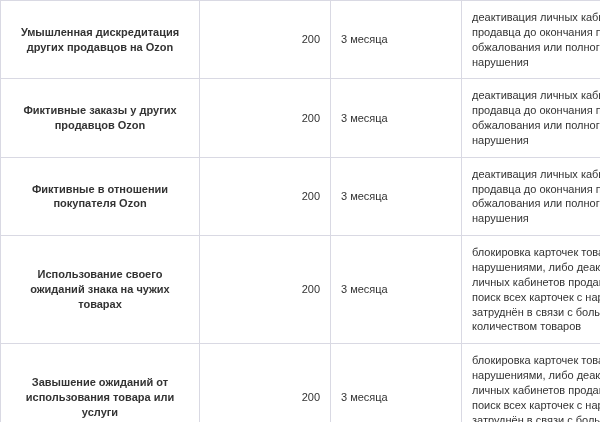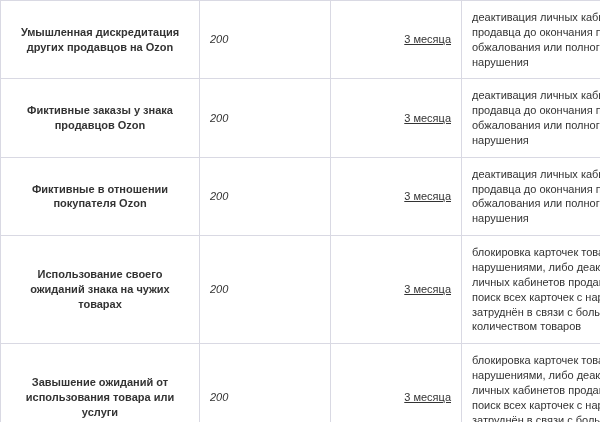--- a/index.html
+++ b/index.html
@@ -31,50 +31,48 @@
     line-height: 1.35;
     color: #333333;
   }
   td.col-name {
     width: 178px;
     font-weight: bold;
     text-align: center;
   }
   td.col-points {
     width: 110px;
-    text-align: left;
+    text-align: right;
     font-weight: normal;
-    font-style: italic;
   }
   td.col-term {
     width: 110px;
-    text-align: right;
+    text-align: left;
     font-weight: normal;
-    text-decoration: underline;
   }
   td.col-measure {
     width: 200px;
     text-align: left;
     font-weight: normal;
   }
 </style>
 </head>
 <body>
 
 <div class="table-wrap">
   <table class="violations">
     <tbody>
       <tr>
         <td class="col-name">Умышленная дискредитация других продавцов на Ozon</td>
         <td class="col-points">200</td>
         <td class="col-term">3 месяца</td>
         <td class="col-measure">деактивация личных кабинетов продавца до окончания проверки, обжалования или полного устранения нарушения</td>
       </tr>
       <tr>
-        <td class="col-name">Фиктивные заказы у знака продавцов Ozon</td>
+        <td class="col-name">Фиктивные заказы у других продавцов Ozon</td>
         <td class="col-points">200</td>
         <td class="col-term">3 месяца</td>
         <td class="col-measure">деактивация личных кабинетов продавца до окончания проверки, обжалования или полного устранения нарушения</td>
       </tr>
       <tr>
         <td class="col-name">Фиктивные в отношении покупателя Ozon</td>
         <td class="col-points">200</td>
         <td class="col-term">3 месяца</td>
         <td class="col-measure">деактивация личных кабинетов продавца до окончания проверки, обжалования или полного устранения нарушения</td>
       </tr>

